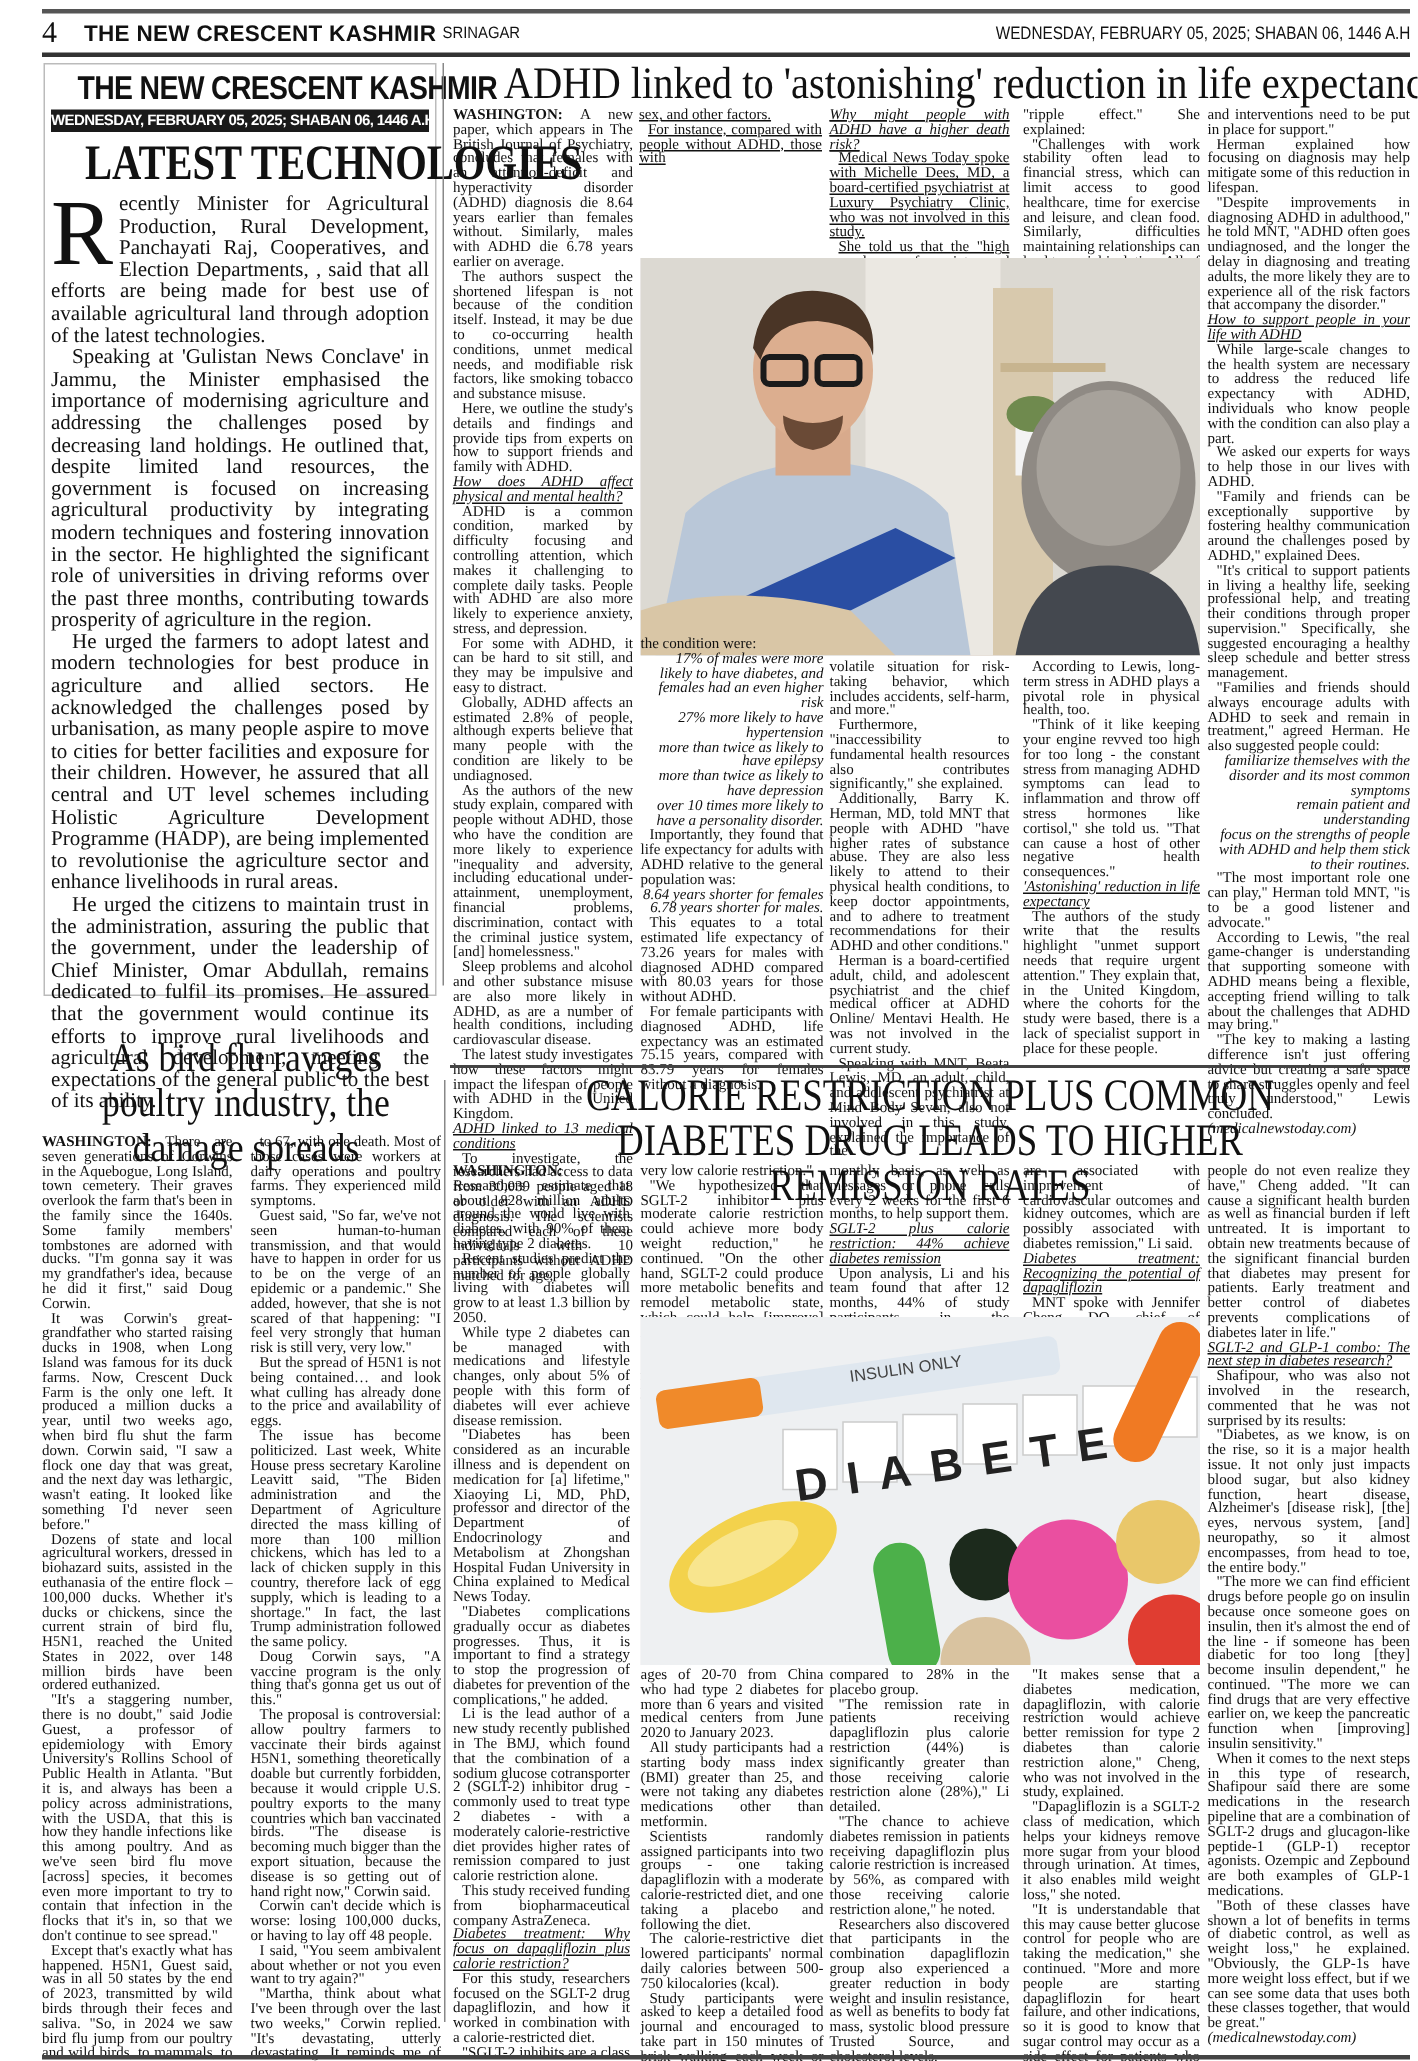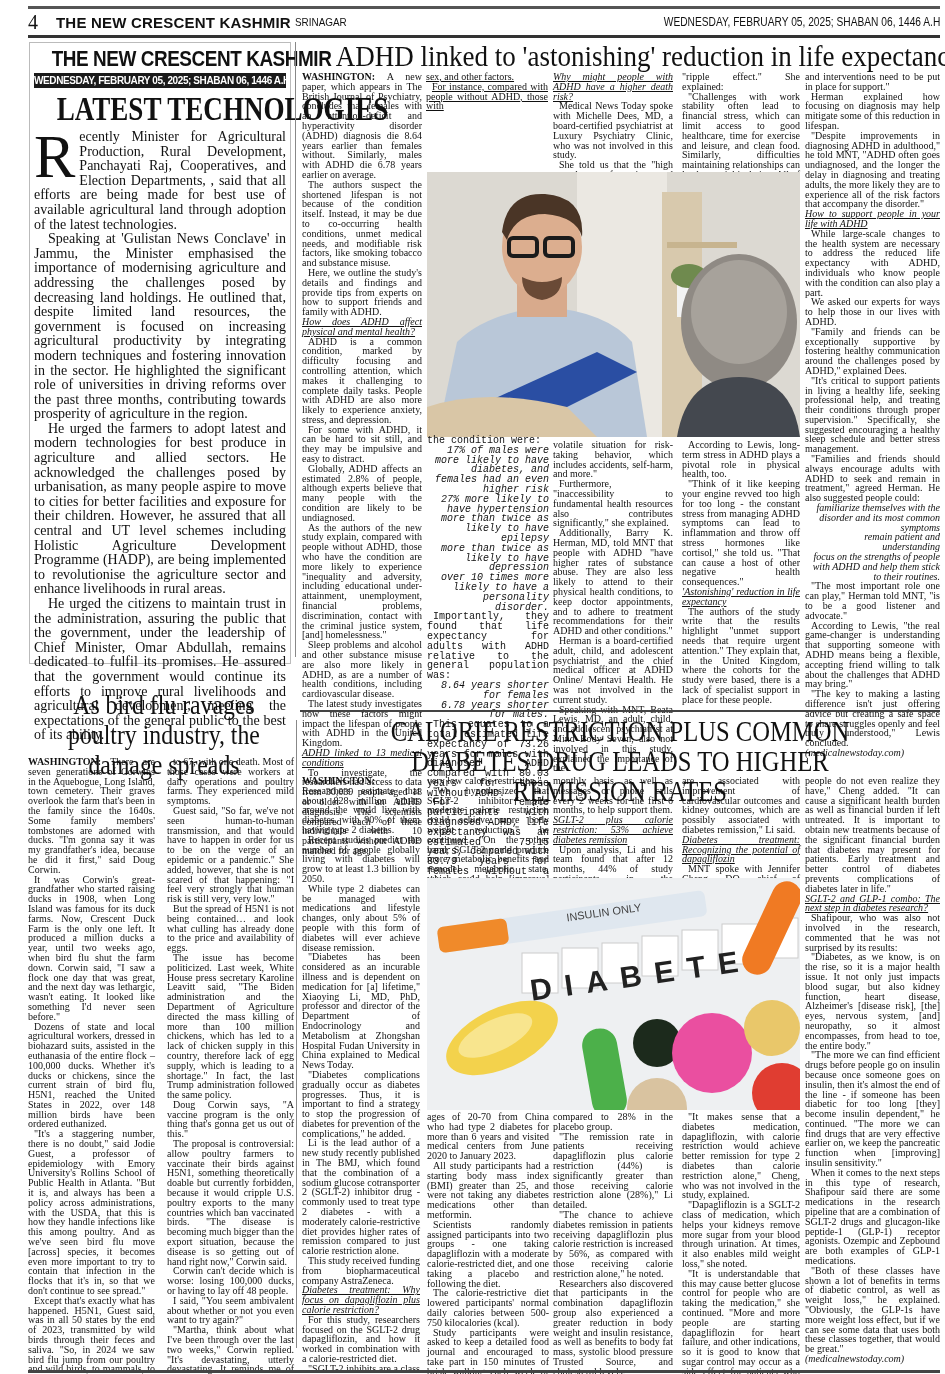--- a/index.html
+++ b/index.html
@@ -33,25 +33,25 @@
   .col p { margin: 0; text-indent: 6px; }
   .col p.noind { text-indent: 0; }
   .col .sub { font-style: italic; text-decoration: underline; text-indent: 0; }
   .col .it { font-style: italic; text-align: right; text-indent: 0; }
   .bird-cols .col { width: 129px; }
 
   
   .adhd-head { left: 304px; top: 40px; width: 636px; font-size: 30px; line-height: 32px; text-align: center; transform: scaleX(0.9); transform-origin: center; white-space: nowrap; }
   .adhd-c1 { left: 302px; top: 72px; width: 120px; }
   .adhd-c2 { left: 426px; top: 72px; width: 122px; text-decoration: underline; }
-  .adhd-c3 { left: 553px; top: 72px; width: 120px; }
+  .adhd-c3 { left: 553px; top: 72px; width: 120px; text-decoration: underline; }
   .adhd-c4 { left: 682px; top: 72px; width: 118px; }
   .adhd-c5 { left: 805px; top: 72px; width: 135px; }
   .adhd-img { left: 427px; top: 172px; width: 373px; height: 265px; background: linear-gradient(90deg, #d9d6cf 0%, #e7e4de 40%, #cfc6b6 60%, #c8c2b8 100%); overflow: hidden; }
-  .adhd-c2b { left: 427px; top: 436px; width: 122px; font-family: Liberation Mono, monospace; }
+  .adhd-c2b { left: 427px; top: 425px; width: 122px; }
   .adhd-c3b { left: 553px; top: 440px; width: 120px; }
   .adhd-c4b { left: 682px; top: 440px; width: 118px; }
   .hrule-mid { left: 300px; top: 710px; width: 640px; height: 2px; background: #444; }
 
   
   .dia-head { left: 300px; top: 716px; width: 640px; font-size: 30px; line-height: 30px; text-align: center; transform: scaleX(0.82); transform-origin: center; white-space: nowrap; }
   .dia-c1 { left: 302px; top: 776px; width: 118px; }
   .dia-c2 { left: 427px; top: 776px; width: 122px; }
   .dia-c3 { left: 553px; top: 776px; width: 120px; }
   .dia-c4 { left: 682px; top: 776px; width: 118px; }
@@ -226,21 +226,21 @@
     <p>For this study, researchers focused on the SGLT-2 drug dapagliflozin, and how it worked in combination with a calorie-restricted diet.</p>
     <p>"SGLT-2 inhibits are a class of medications that inhibit glucose reabsorption from nephron and increase glucose loss from the urine," Li explained. "It has been reported that body weight reduction in type 2 [diabetes] patients with overweight or obesity is associated with diabetes remission by bariatric surgery and</p>
   </div>
 <div class="abs col dia-c2">
     <p class="noind">very low calorie restriction."</p>
     <p>"We hypothesized that SGLT-2 inhibitor plus moderate calorie restriction could achieve more body weight reduction," he continued. "On the other hand, SGLT-2 could produce more metabolic benefits and remodel metabolic state, which could help [improve] insulin resistance and beta cell function."</p>
     <p>To conduct the study, researchers recruited 328 people between the</p>
   </div>
 <div class="abs col dia-c3">
     <p class="noind">monthly basis, as well as messages or phone calls every 2 weeks for the first 6 months, to help support them.</p>
-    <p class="sub">SGLT-2 plus calorie restriction: 53% achieve diabetes remission</p>
+    <p class="sub">SGLT-2 plus calorie restriction: 44% achieve diabetes remission</p>
     <p>Upon analysis, Li and his team found that after 12 months, 44% of study participants in the combination dapagliflozin and calorie restriction group achieved type 2 diabetes remission,</p>
   </div>
 <div class="abs col dia-c4">
     <p class="noind">are associated with improvement of cardiovascular outcomes and kidney outcomes, which are possibly associated with diabetes remission," Li said.</p>
     <p class="sub">Diabetes treatment: Recognizing the potential of dapagliflozin</p>
     <p>MNT spoke with Jennifer Cheng, DO, chief of endocrinology at Hackensack Meridian Jersey Shore University Medical Center in New Jersey, about this study.</p>
   </div>
 <div class="abs col dia-c5">
     <p class="noind">people do not even realize they have," Cheng added. "It can cause a significant health burden as well as financial burden if left untreated. It is important to obtain new treatments because of the significant financial burden that diabetes may present for patients. Early treatment and better control of diabetes prevents complications of diabetes later in life."</p>
     <p class="sub">SGLT-2 and GLP-1 combo: The next step in diabetes research?</p>

